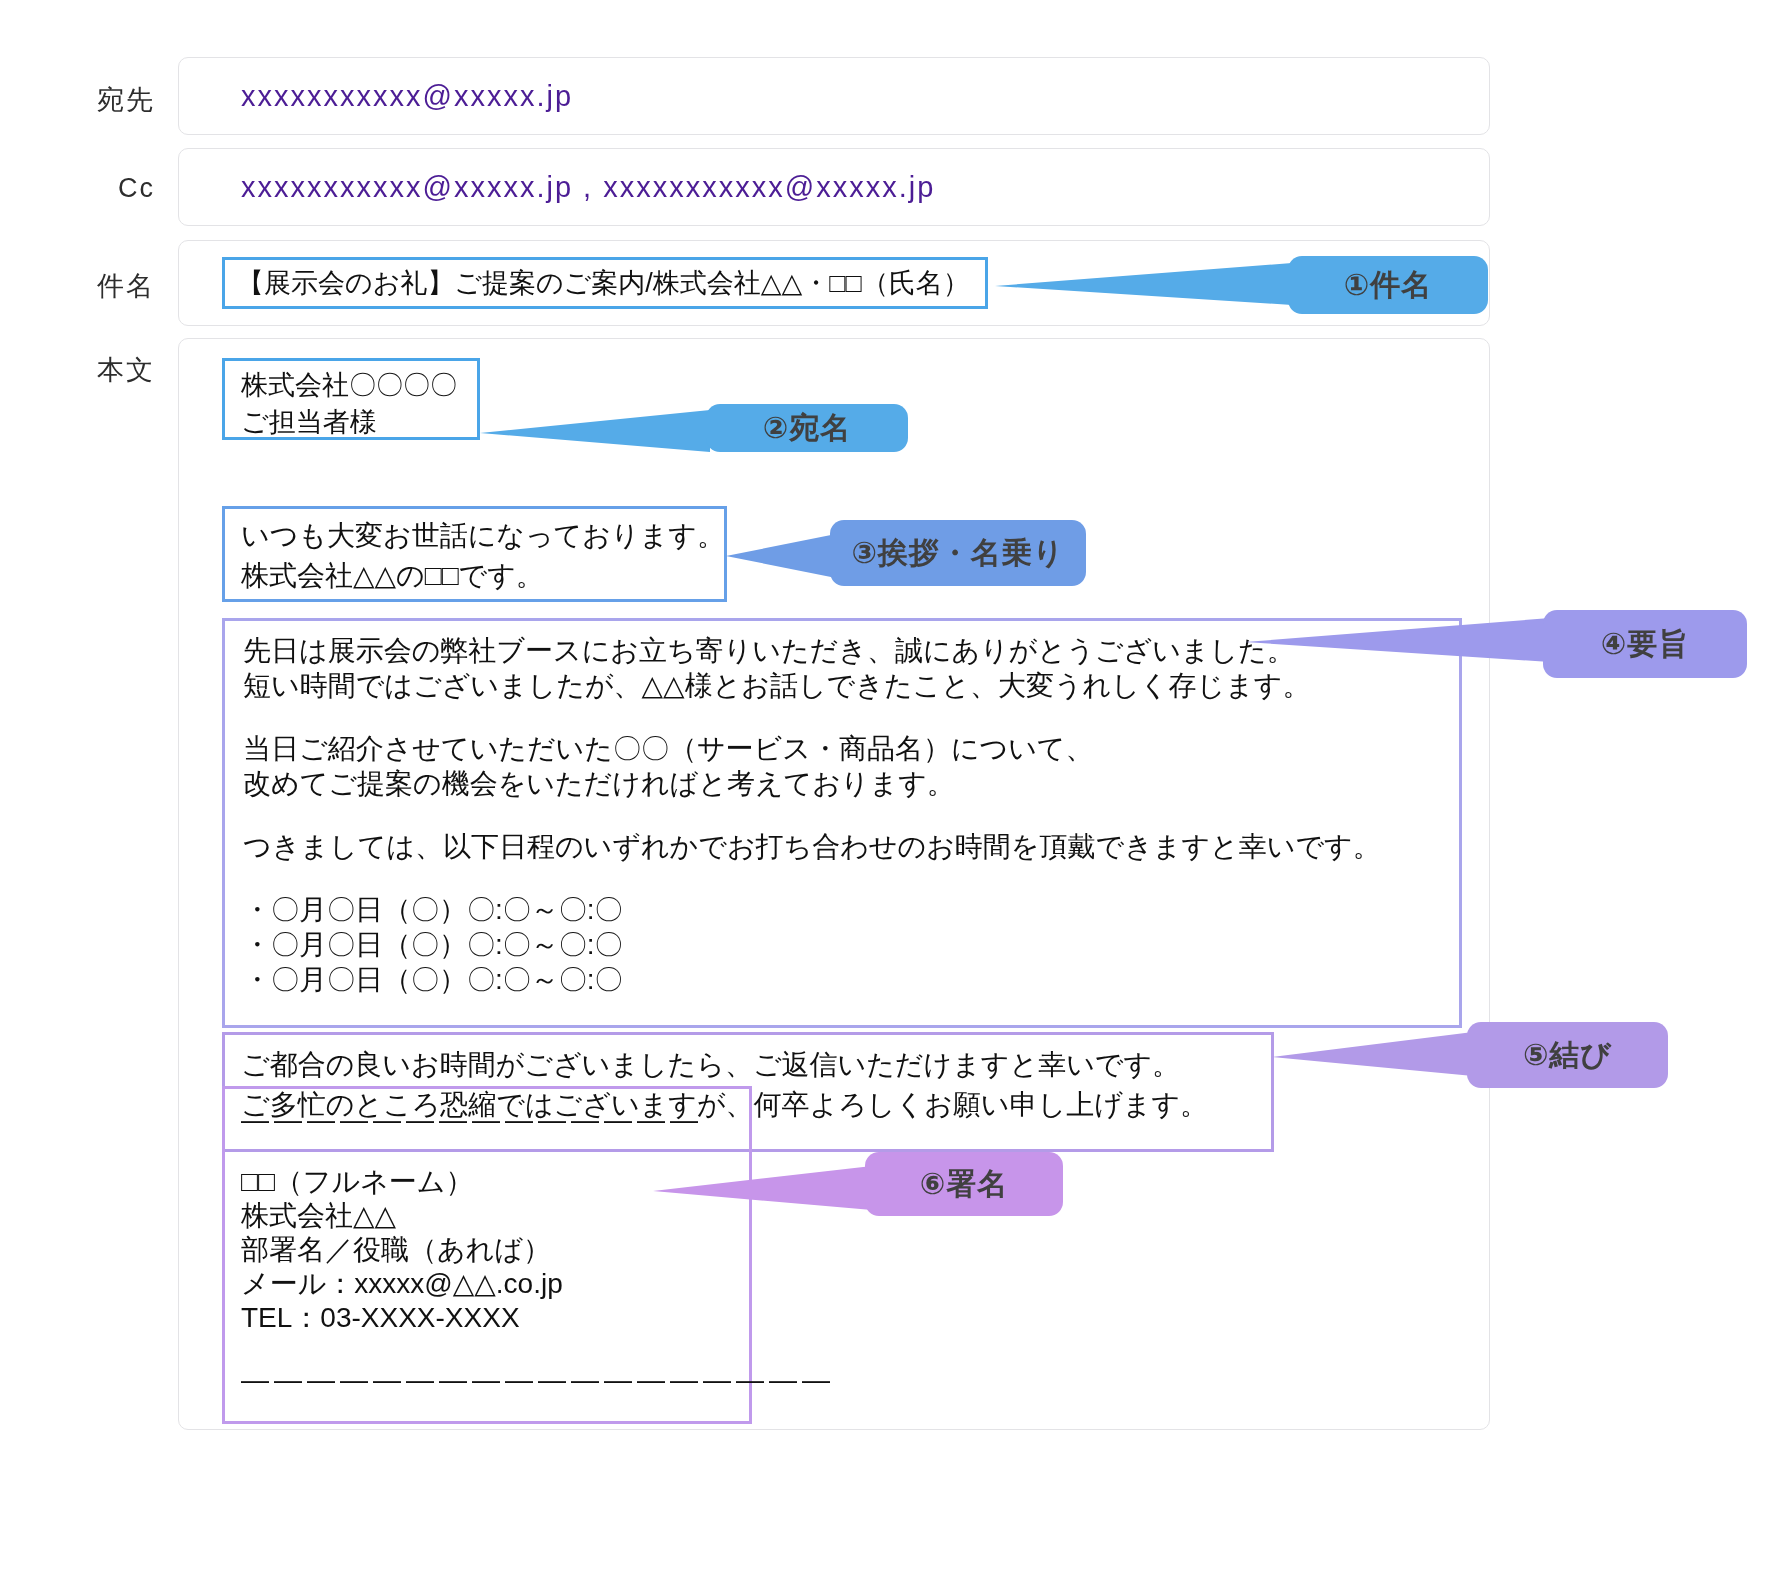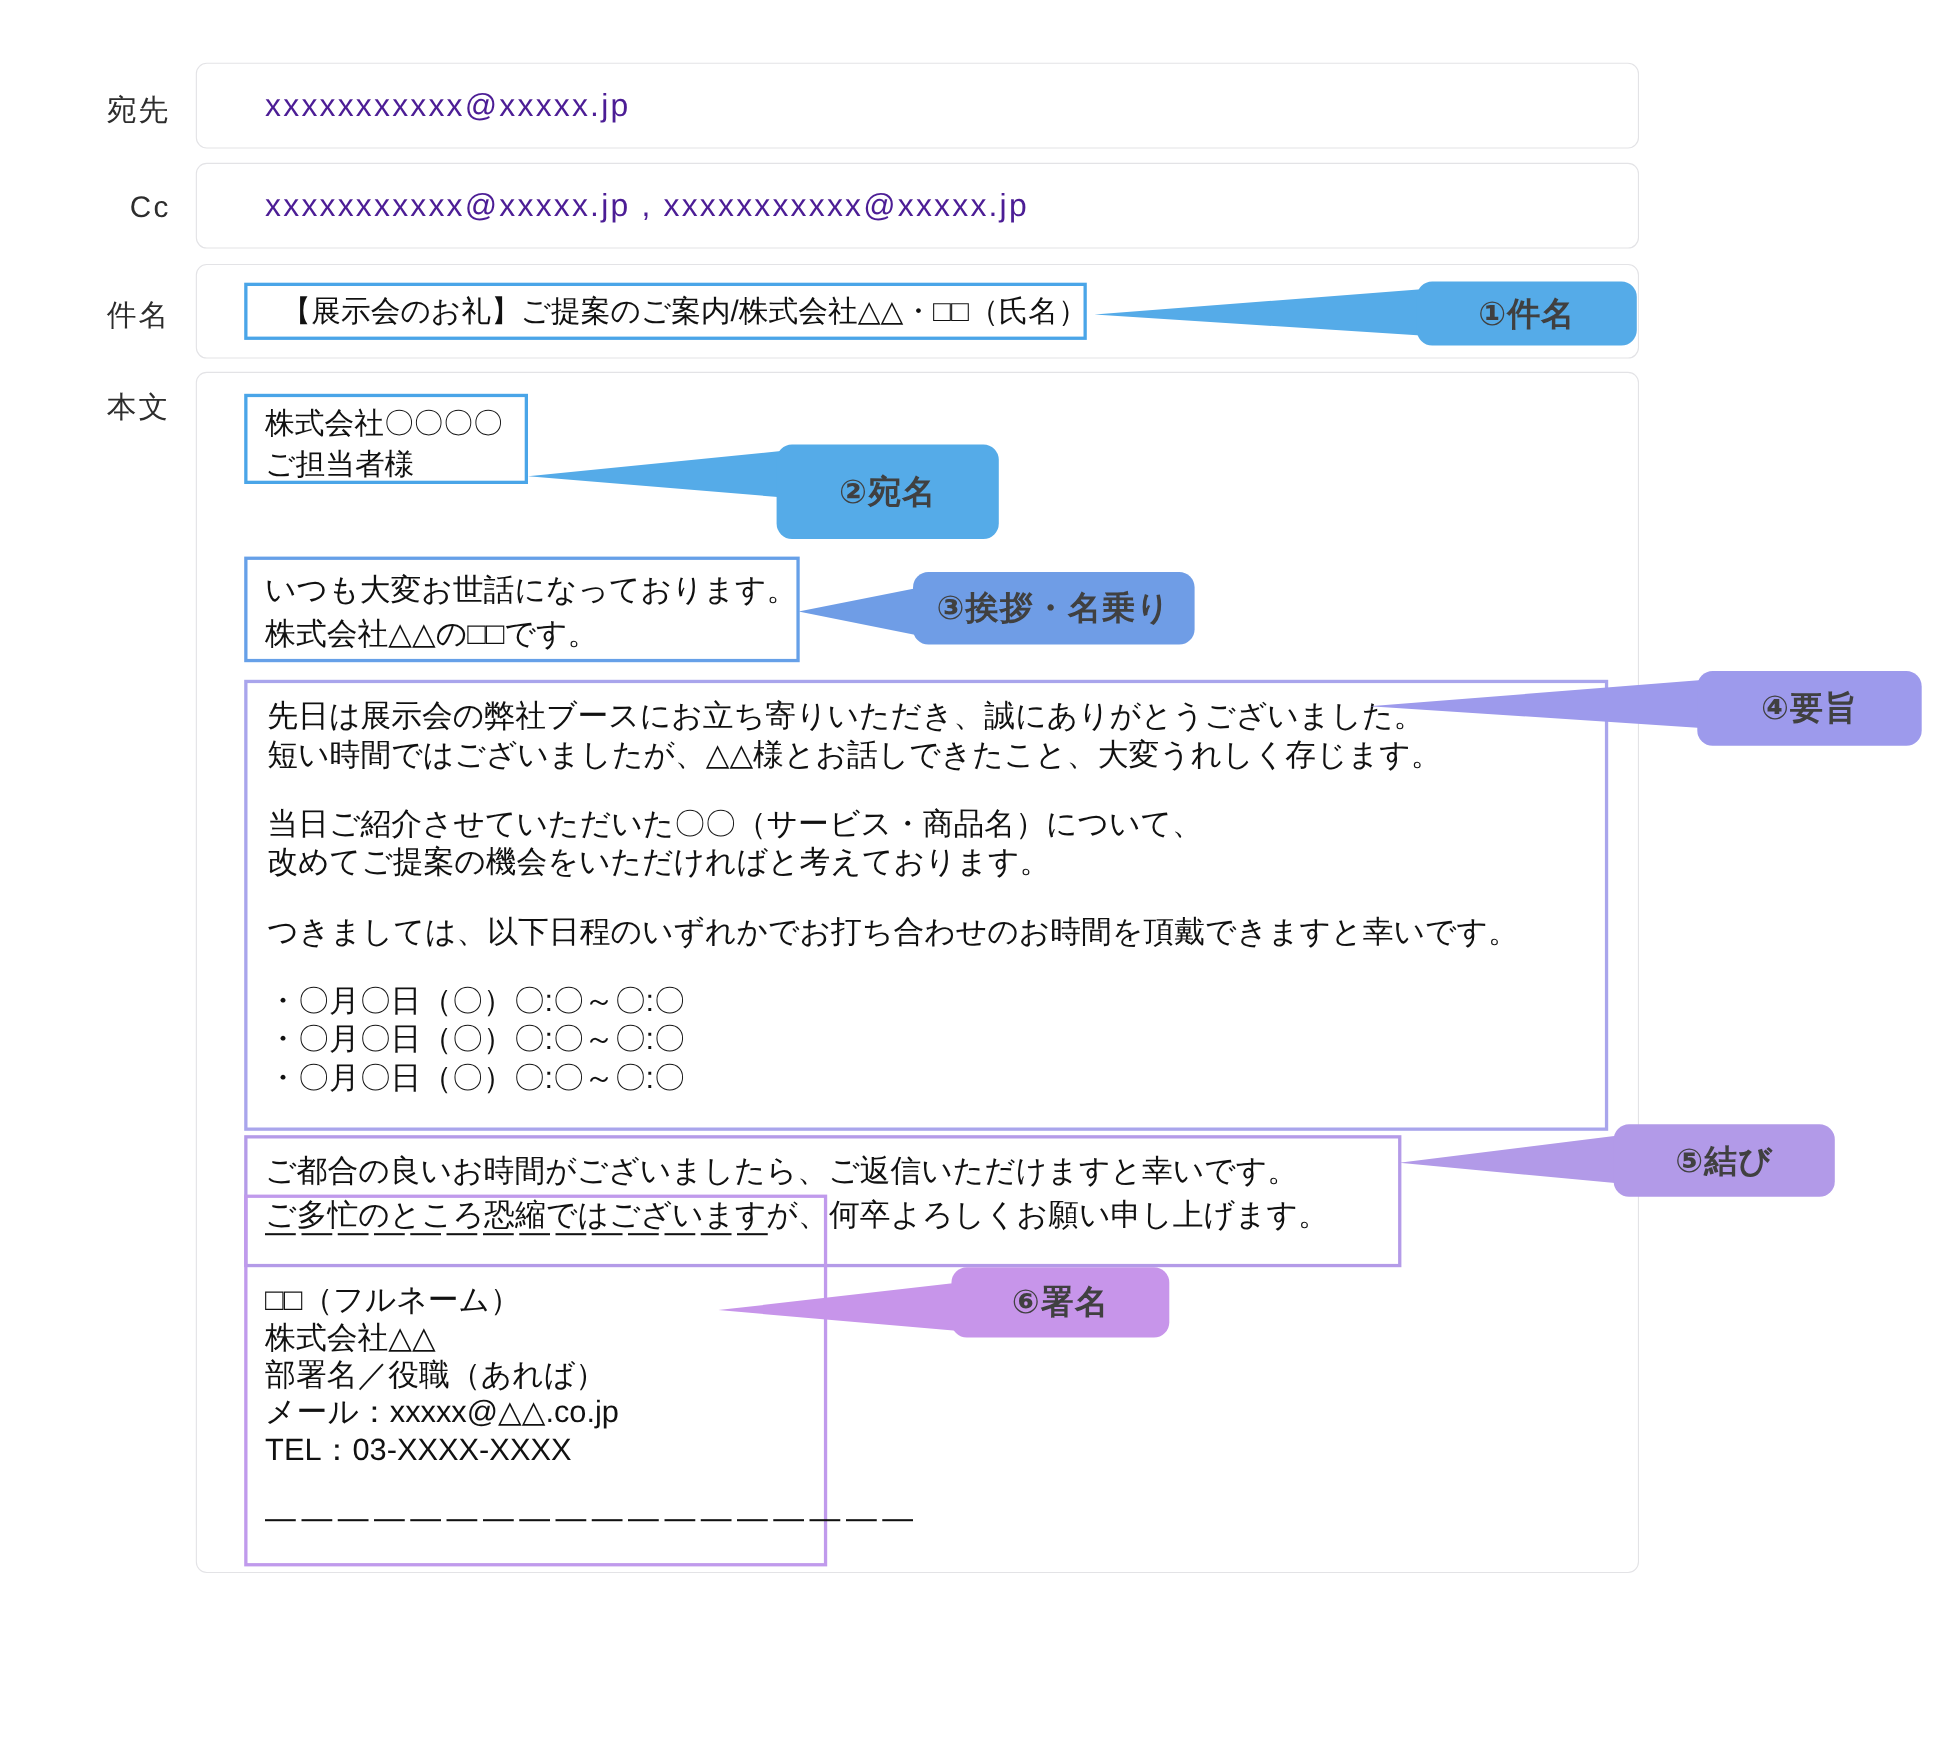--- a/index.html
+++ b/index.html
@@ -60,21 +60,21 @@
 
   <div class="fieldbox" style="top:57px;height:78px;">
     <div class="fieldtext">xxxxxxxxxxx@xxxxx.jp</div>
   </div>
   <div class="fieldbox" style="top:148px;height:78px;">
     <div class="fieldtext">xxxxxxxxxxx@xxxxx.jp , xxxxxxxxxxx@xxxxx.jp</div>
   </div>
   <div class="fieldbox" style="top:240px;height:86px;"></div>
   <div class="fieldbox" style="top:338px;height:1092px;"></div>
 
-  <div class="hl b-blue" style="left:222px;top:257px;width:766px;height:52px;display:flex;align-items:center;padding-left:31px;">
+  <div class="hl b-blue" style="left:222px;top:257px;width:766px;height:52px;display:flex;align-items:center;padding-left:12px;">
     <span class="line" style="font-size:27px;">【展示会のお礼】ご提案のご案内/株式会社△△・□□（氏名）</span>
   </div>
 
   <div class="hl b-blue" style="left:222px;top:358px;width:258px;height:82px;padding:6px 16px;">
     <div class="line" style="line-height:37px;font-size:27px;">株式会社〇〇〇〇</div>
     <div class="line" style="line-height:37px;font-size:27px;">ご担当者様</div>
   </div>
 
   <div class="hl b-blue2" style="left:222px;top:506px;width:505px;height:96px;padding:7px 16px;">
     <div class="line" style="line-height:40px;">いつも大変お世話になっております。</div>
@@ -117,21 +117,21 @@
     <polygon points="480,433 710,410 710,452" fill="#55abe8"></polygon>
     <polygon points="726,556 836,534 836,578" fill="#6f9de6"></polygon>
     <polygon points="1245,642 1550,618 1550,662" fill="#9d9aec"></polygon>
     <polygon points="1272,1057 1473,1032 1473,1076" fill="#b29ae8"></polygon>
     <polygon points="653,1191 872,1166 872,1210" fill="#c795ea"></polygon>
   </svg>
 
   <div class="callout c1" style="left:1288px;top:256px;width:200px;height:58px;">
     <span>①件名</span>
   </div>
-  <div class="callout c2" style="left:706px;top:404px;width:202px;height:86px;">
+  <div class="callout c2" style="left:706px;top:404px;width:202px;height:48px;">
     <span>②宛名</span>
   </div>
   <div class="callout c3" style="left:830px;top:520px;width:256px;height:66px;">
     <span>③挨拶・名乗り</span>
   </div>
   <div class="callout c4" style="left:1543px;top:610px;width:204px;height:68px;">
     <span>④要旨</span>
   </div>
   <div class="callout c5" style="left:1467px;top:1022px;width:201px;height:66px;">
     <span>⑤結び</span>

